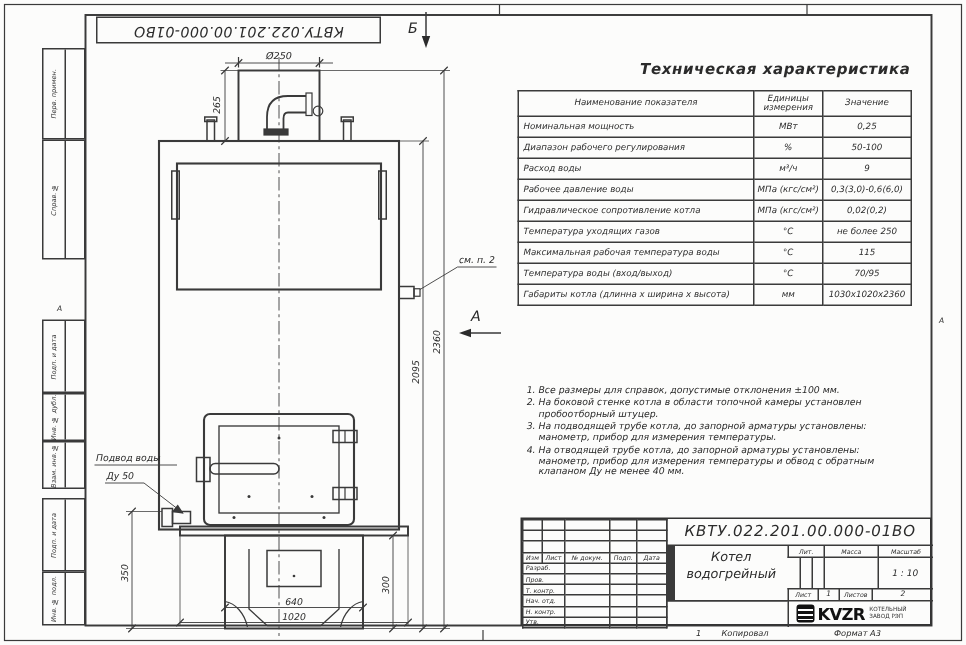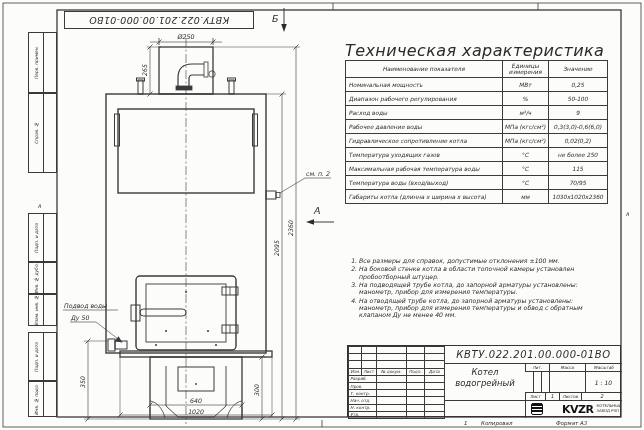--- a/index.html
+++ b/index.html
@@ -16,53 +16,53 @@
   .stamp-box { position:absolute; left:28px; width:29px; border:0.8px solid #3a3a3a; display:flex; }
   .stamp-label { width:15px; border-right:0.8px solid #3a3a3a; display:flex; align-items:center; justify-content:center; }
   .stamp-label span { writing-mode: vertical-rl; transform: rotate(180deg); font-size:4.4px; white-space:nowrap; color:#333; }
 
   
   .flipbox { left:64px; top:11px; width:190px; height:18px; border:0.9px solid #3a3a3a;
              display:flex; align-items:center; justify-content:center; }
   .flipbox span { transform: rotate(180deg); font-size:9.5px; letter-spacing:.3px; white-space:nowrap; }
 
   
-  .spec-title { left:345px; top:41px; width:262px; text-align:left; font-size:16px; letter-spacing:.4px; }
+  .spec-title { left:345px; top:41px; width:262px; text-align:right; font-size:10px; letter-spacing:.4px;font-weight:bold; }
   table.spec { position:absolute; left:345px; top:60px; width:262px; border-collapse:collapse; table-layout:fixed; }
   table.spec td, table.spec th { border:0.8px solid #3b3b3b; font-size:5.8px; font-weight:normal; font-style:italic; overflow:hidden; }
   table.spec th { height:17px; text-align:center; }
   table.spec td { height:14px; }
   td.c-name { padding-left:3px; text-align:left; }
   td.c-unit, td.c-val { text-align:center; }
 
   
   .notes { left:346px; top:257px; width:254px; font-size:6.2px; line-height:1.18; }
   .notes ol { margin-left:13px; }
   .notes li { margin-bottom:1px; }
 
   
   .tb { left:347px; top:345px; width:274px; height:72px; border:1.2px solid #333; }
   .tb .cell { position:absolute; border-color:#3a3a3a; }
   table.rev { position:absolute; left:0; top:0; width:96px; height:72px; border-collapse:collapse; table-layout:fixed; }
   table.rev td { border:0.6px solid #3a3a3a; font-size:4.2px; height:7.2px; text-align:center; overflow:hidden; white-space:nowrap; }
   table.rev td.lbl { text-align:left; padding-left:1.5px; }
   .tb-doc { left:96px; top:0; width:178px; height:18px; border-left:1px solid #3a3a3a; border-bottom:1px solid #3a3a3a;
             display:flex; align-items:center; justify-content:center; font-size:10px; letter-spacing:.6px; }
-  .tb-name { left:96px; top:18px; width:81px; height:36px; border-left:1px solid #ef4444; text-align:center;
+  .tb-name { left:96px; top:18px; width:81px; height:36px; border-left:6px solid #ef4444; text-align:center;
              font-size:8.5px; line-height:1.25; padding-top:3px; }
   .tb-name-bottom { left:96px; top:54px; width:81px; height:18px; border-left:1px solid #3a3a3a; border-top:0.8px solid #3a3a3a; }
   .hcell { position:absolute; display:flex; align-items:center; justify-content:center; font-size:4.2px;
            border-left:0.8px solid #3a3a3a; border-bottom:0.8px solid #3a3a3a; }
   .vline { position:absolute; width:0; border-left:0.7px solid #3a3a3a; }
   .hline { position:absolute; height:0; border-top:0.8px solid #3a3a3a; }
   .logo-row { left:177px; top:54px; width:97px; height:18px; border-left:0.8px solid #3a3a3a;
               display:flex; align-items:center; font-style:normal; }
   .logo-ico { width:12px; height:12px; margin-left:5px; border-radius:2px;
               background: repeating-linear-gradient(#111 0 2px, #fff 2px 3.2px); border:1px solid #111; }
-  .logo-txt { font-weight:bold; font-size:11px; color:#111; margin-left:19px; letter-spacing:-0.5px; }
+  .logo-txt { font-weight:bold; font-size:11px; color:#111; margin-left:2px; letter-spacing:-0.5px; }
   .logo-sub { font-size:3.8px; color:#333; margin-left:3px; line-height:1.3; }
 
   .footer-txt { font-size:5.5px; color:#2b2b2b; }
   .zone { font-size:5px; }
 </style>
 </head>
 <body>
 
 <div class="sheet">
 

